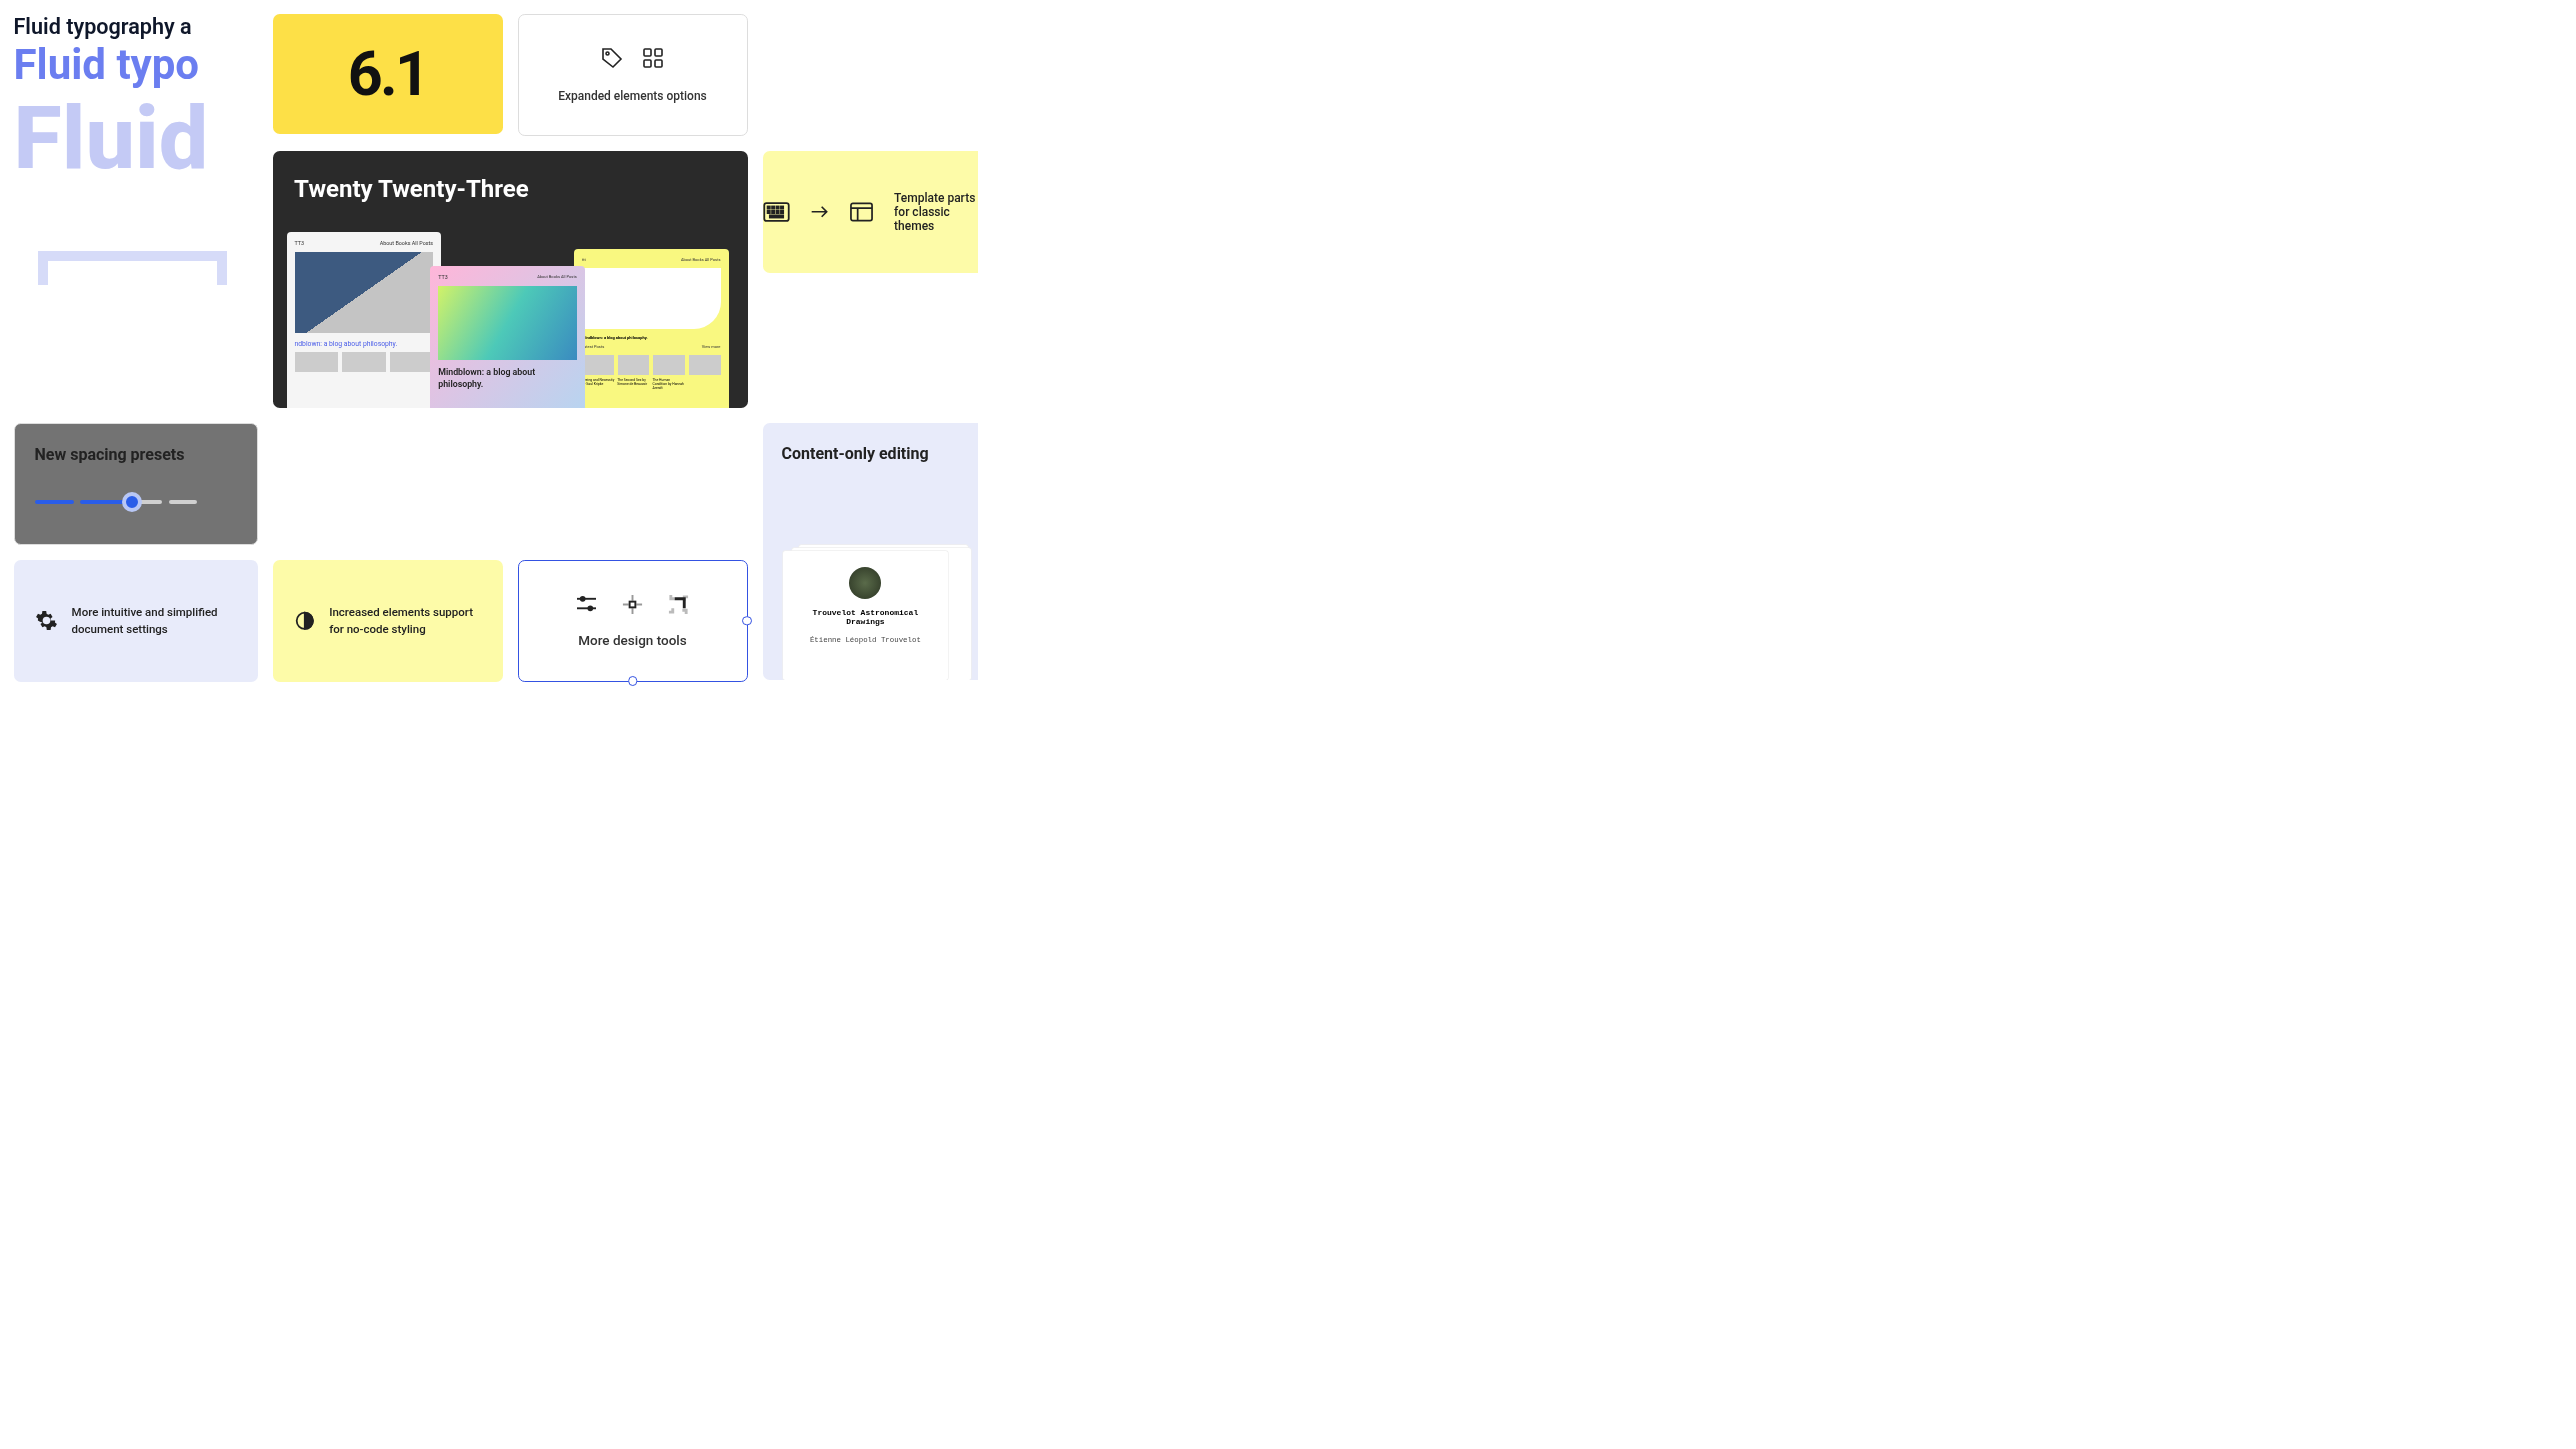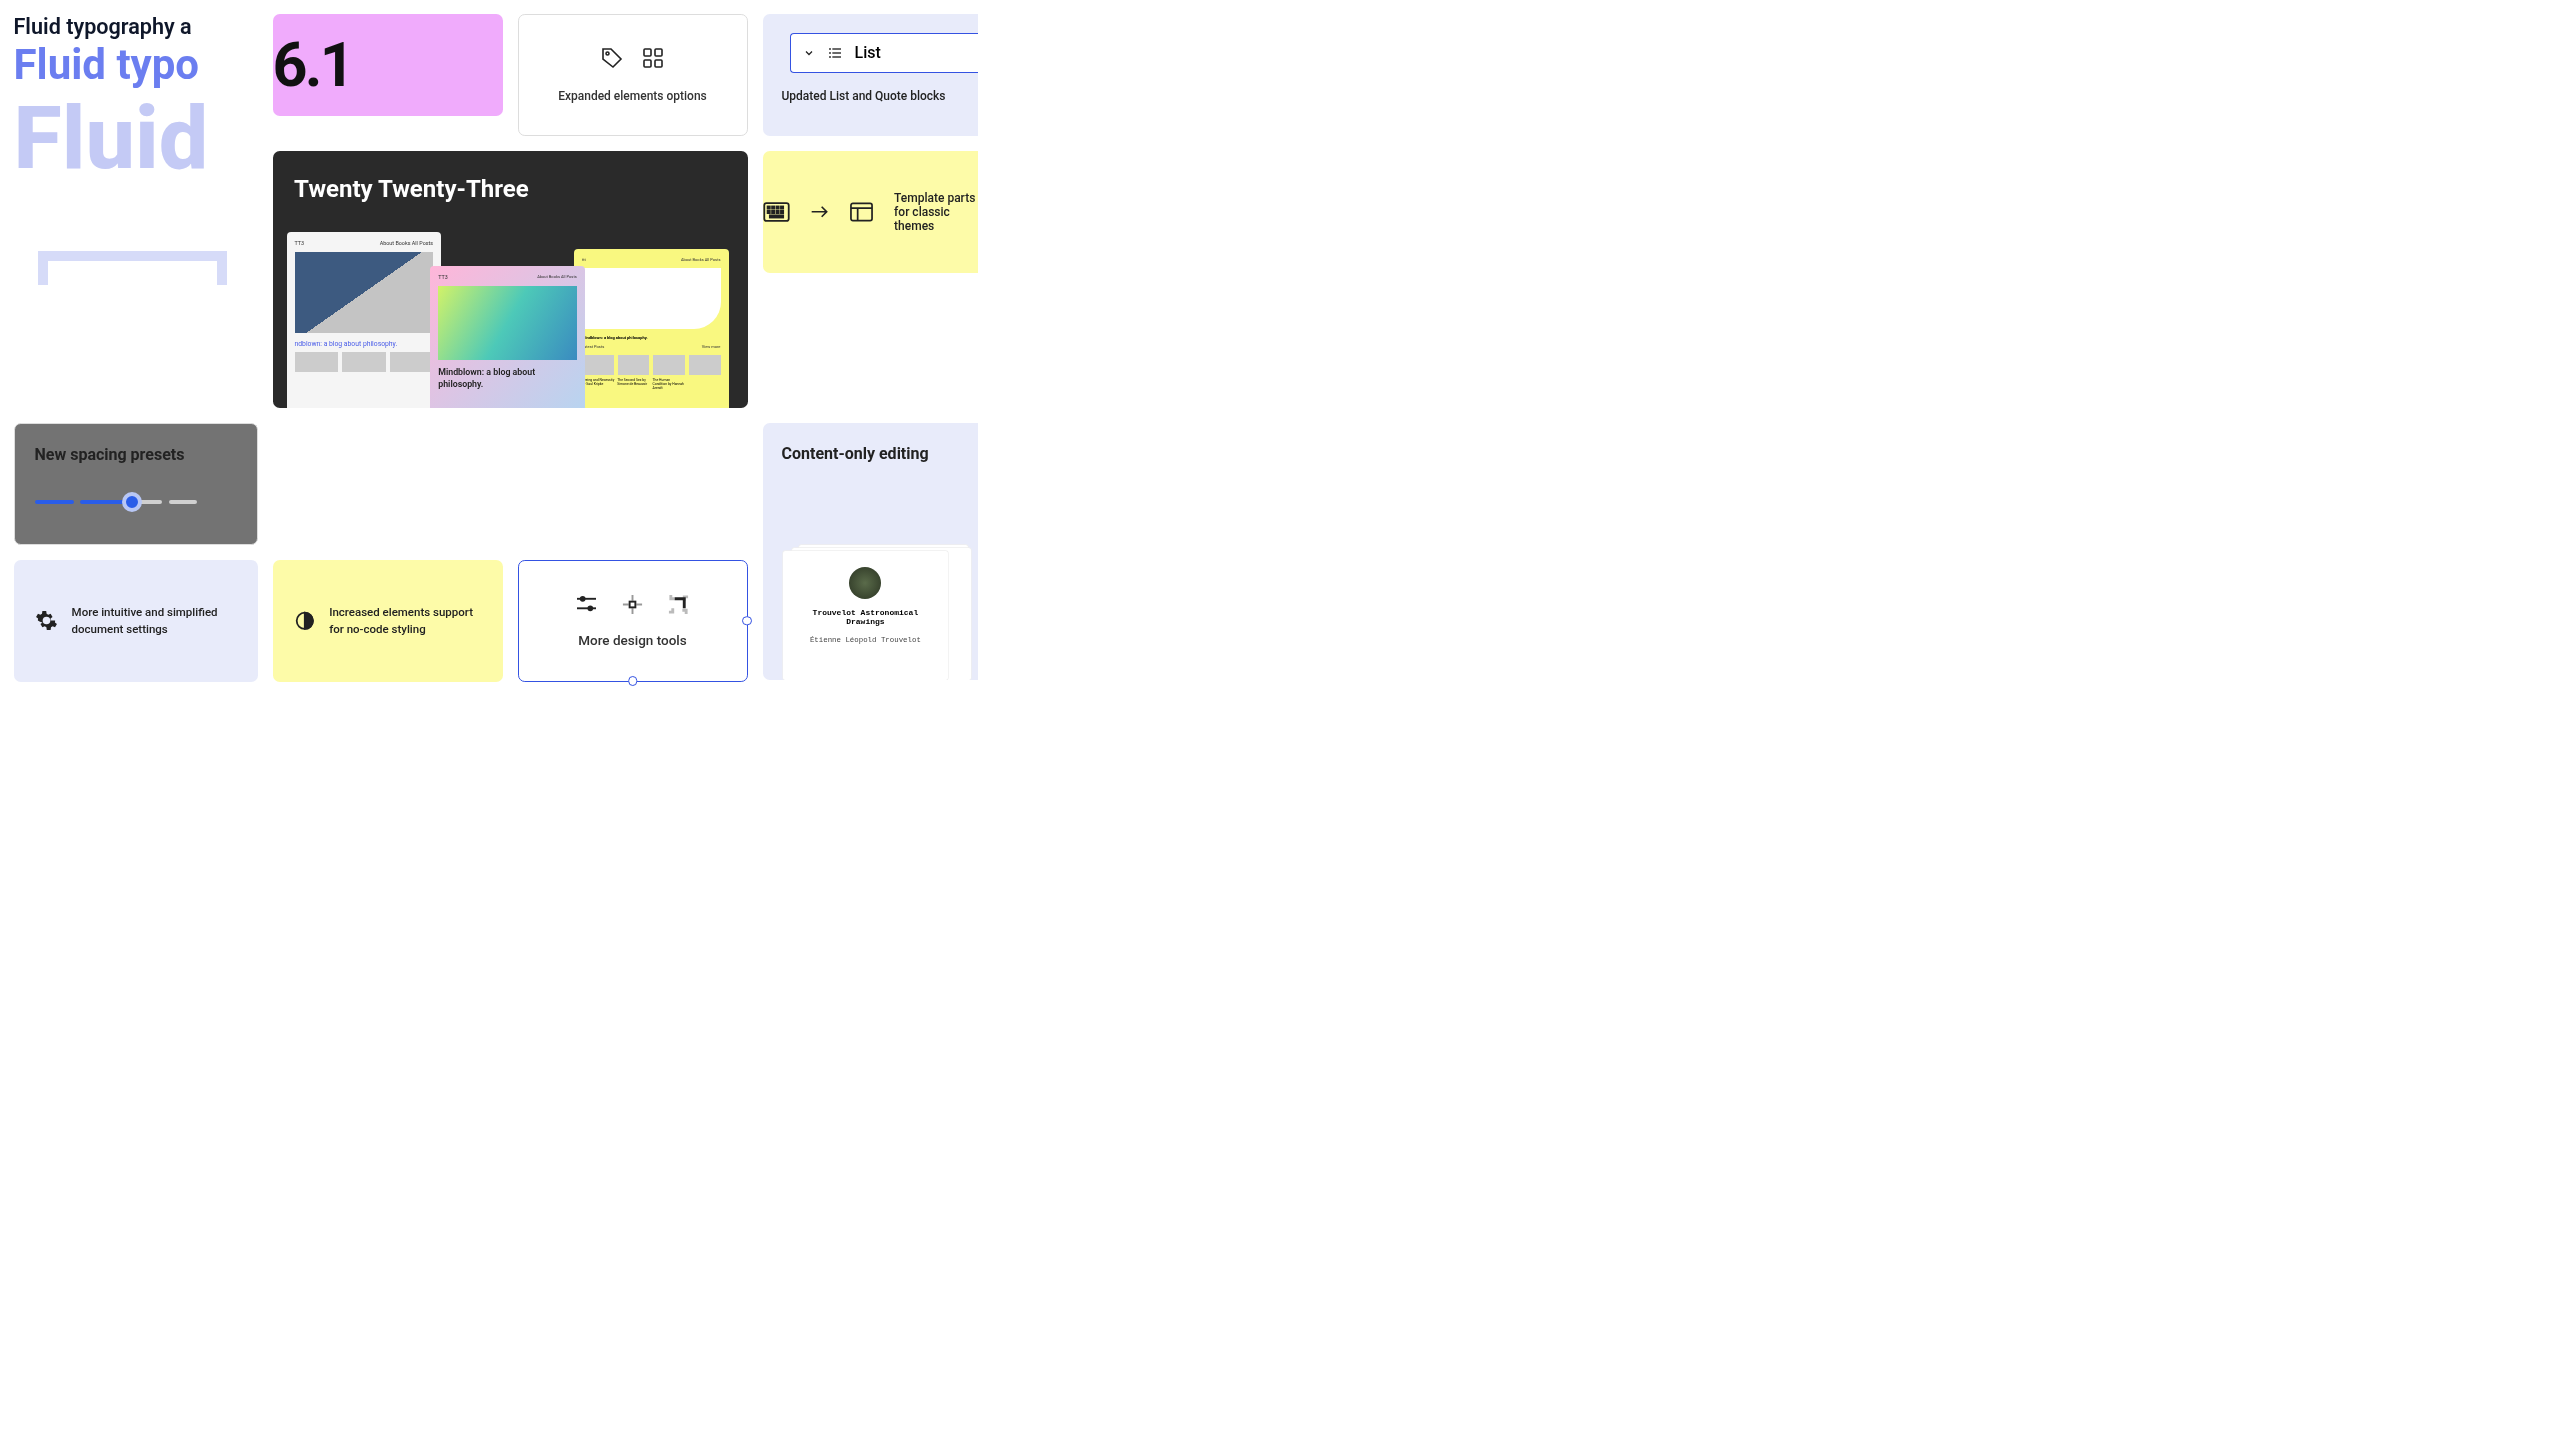--- a/index.html
+++ b/index.html
@@ -8,21 +8,21 @@
 .card { border-radius:6.8px; }
 
 
 .fluid-card { background:#fff; overflow:hidden; position:relative; height:271px; }
 .fluid-line1 { color:#0f172a; font-size:21.6px; font-weight:600; white-space:nowrap; }
 .fluid-line2 { color:#6b7ef0; font-size:42px; font-weight:700; white-space:nowrap; margin-top:5.4px; line-height:1; }
 .fluid-line3 { color:#c4caf5; font-size:88px; font-weight:800; white-space:nowrap; margin-top:8px; line-height:1; }
 .fluid-box { position:absolute; bottom:0; left:24px; width:189px; height:34px; border:10.8px solid #d6dbf8; border-bottom:none; }
 
 
-.version-card { background:#f0abfc; display:flex; align-items:center; justify-content:flex-start; height:102px; }
+.version-card { background:#fde047; display:flex; align-items:center; justify-content:center; height:120px; }
 .version-num { font-size:61px; font-weight:700; color:#111; letter-spacing:-2.7px; }
 
 
 .template-card { background:#fff; border:0.7px solid #ddd; height:122px; display:flex; flex-direction:column; align-items:center; justify-content:center; gap:19px; }
 .template-icons { display:flex; gap:17.6px; }
 .template-label { font-size:12px; color:#333; font-weight:500; }
 
 
 .list-card { background:#e8ebfa; height:122px; padding:19px 0 0 0; display:flex; flex-direction:column; align-items:center; gap:16px; }
 .list-select { background:#fff; border:1.4px solid #3452e2; border-right:none; border-radius:4px 0 0 4px; padding:9.5px 12px; display:flex; align-items:center; gap:12px; width:203px; margin-left:27px; align-self:flex-end; }
@@ -119,41 +119,20 @@
             <rect x="3" y="3" width="7" height="7" rx="1"></rect>
             <rect x="14" y="3" width="7" height="7" rx="1"></rect>
             <rect x="3" y="14" width="7" height="7" rx="1"></rect>
             <rect x="14" y="14" width="7" height="7" rx="1"></rect>
           </svg>
         </span>
     </div>
     <div class="template-label">Expanded elements options</div>
   </div>
 
-  <div class="card list-card">
-    <div class="list-select">
-      <span>
-          <svg width="12" height="12" viewBox="0 0 24 24" fill="none" stroke="#222" stroke-width="2.5">
-            <path d="M6 9l6 6 6-6"></path>
-          </svg>
-        </span>
-      <span>
-          <svg width="16" height="16" viewBox="0 0 24 24" fill="#222">
-            <rect x="3" y="5" width="3" height="2"></rect>
-            <rect x="8" y="5" width="13" height="2"></rect>
-            <rect x="3" y="11" width="3" height="2"></rect>
-            <rect x="8" y="11" width="13" height="2"></rect>
-            <rect x="3" y="17" width="3" height="2"></rect>
-            <rect x="8" y="17" width="13" height="2"></rect>
-          </svg>
-        </span>
-      <span class="list-select-label">List</span>
-    </div>
-    <div class="list-caption">Updated List and Quote blocks</div>
-  </div>
 
   <div class="card tt3-card" style="grid-row:2;">
     <div class="tt3-title">Twenty Twenty-Three</div>
     <div class="tt3-shots">
       <div class="shot shot2">
         <div class="shot-inner">
           <div class="shot-nav">
               <span>TT3</span>
               <span>About  Books  All Posts</span>
             </div>

